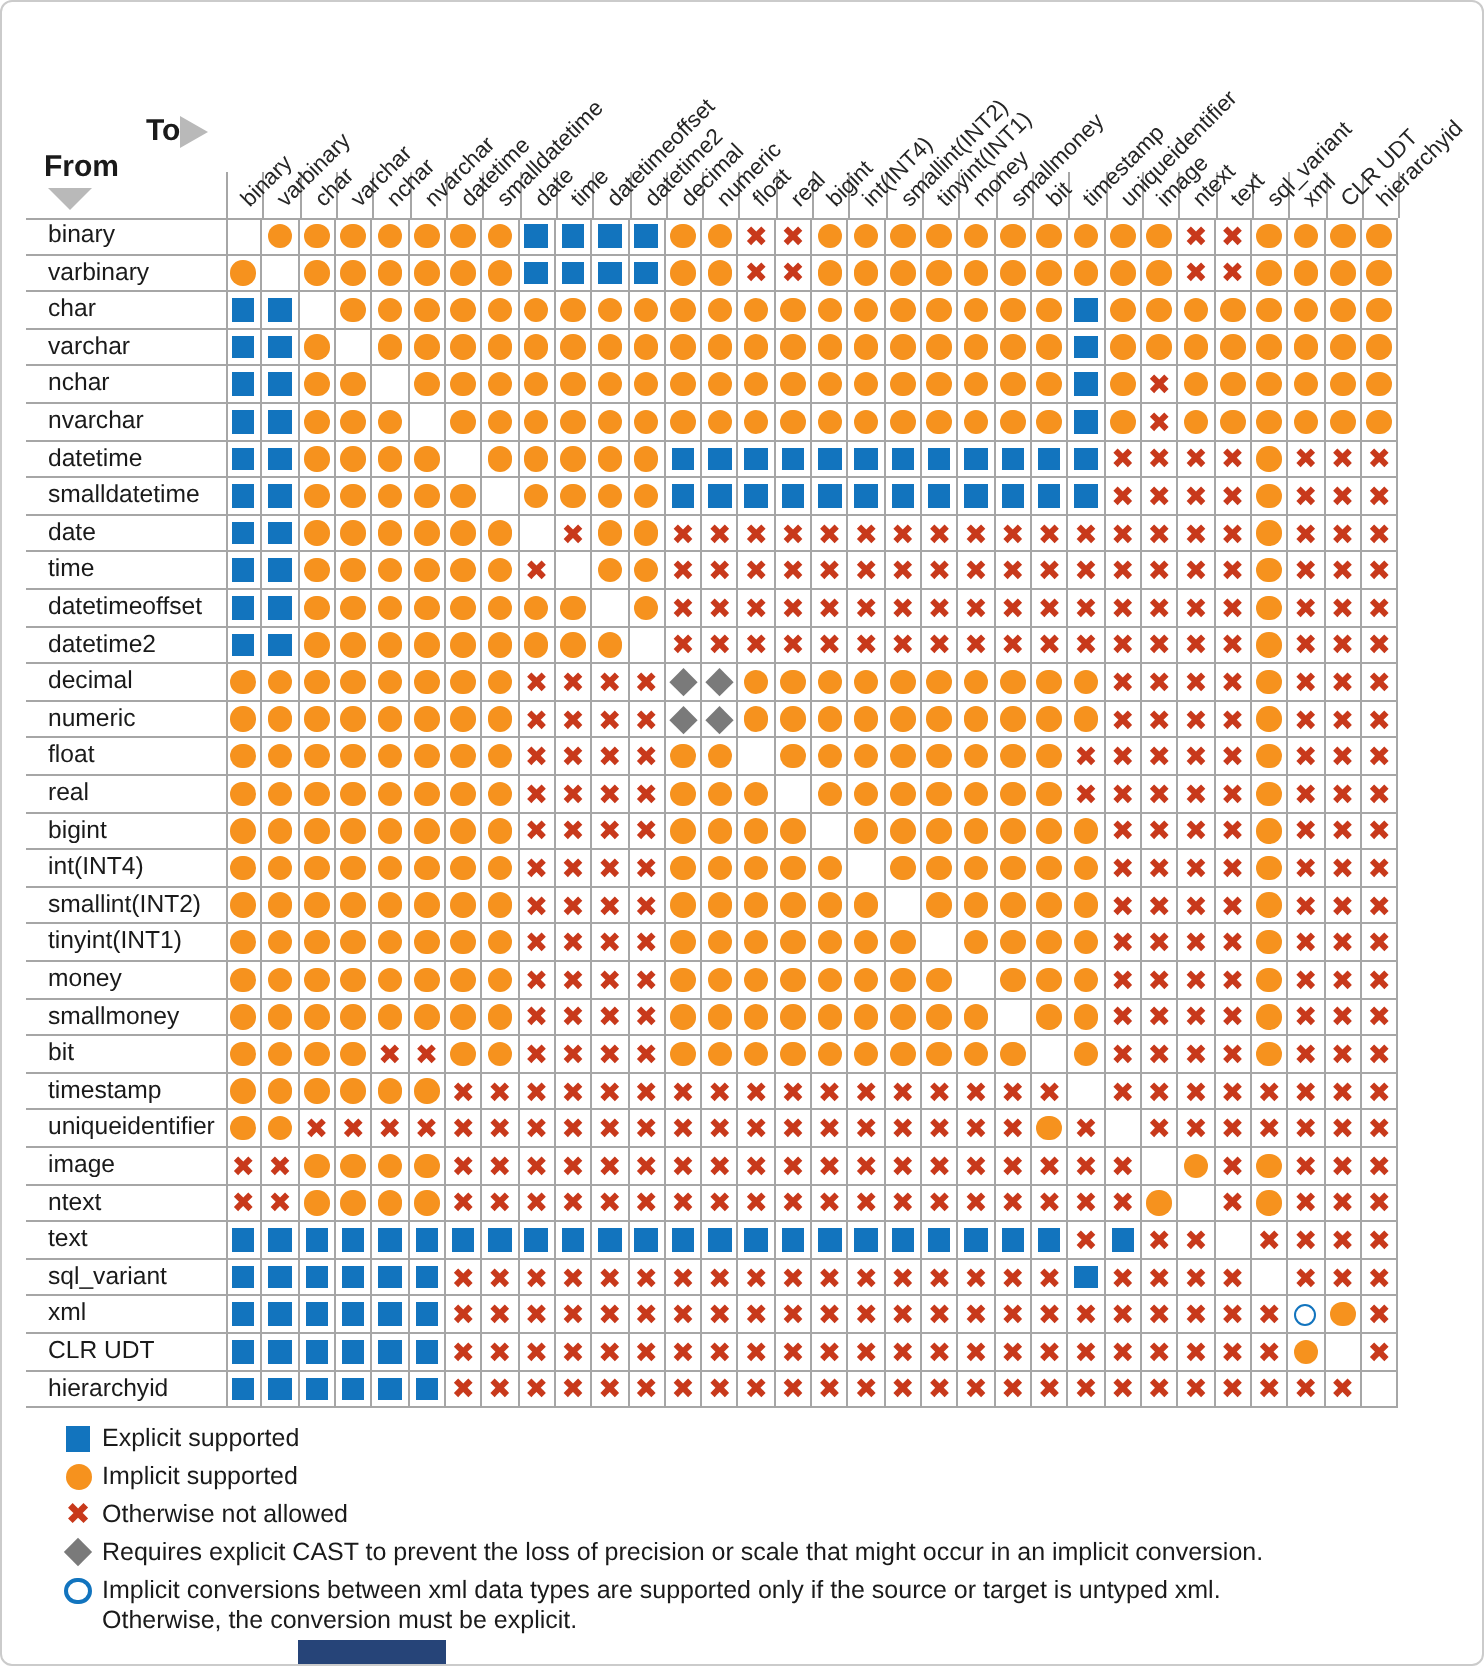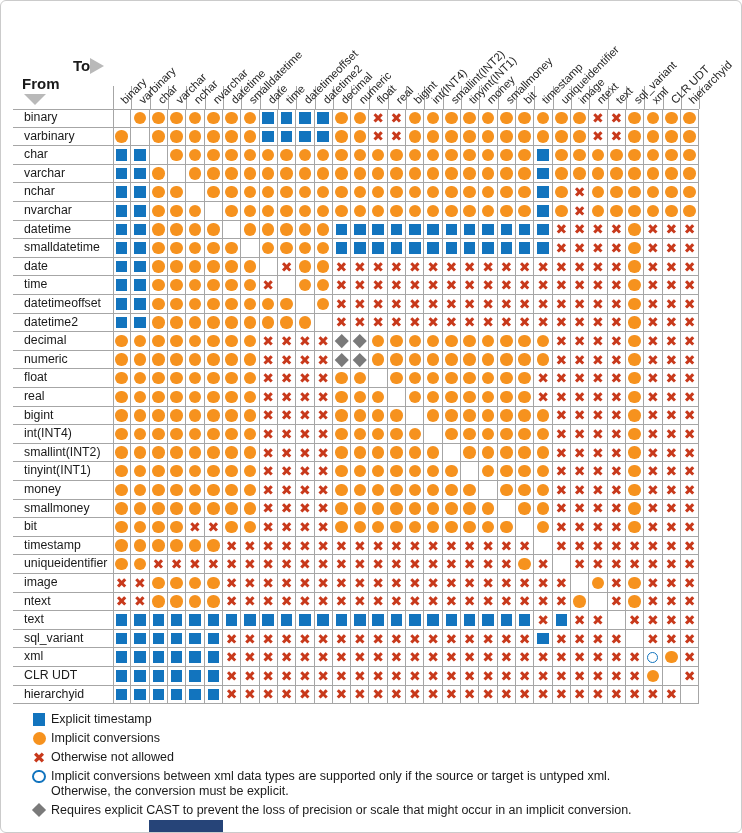--- a/index.html
+++ b/index.html
@@ -3162,45 +3162,45 @@
         <span class="sym-X">✖</span>
       </div>
       <div class="cell" style="left: 679.92px; top: 684.6px; width: 18.32px; height: 18.6px;"></div>
     </div>
 
   <div class="legend">
     <div class="lrow">
       <span class="lmark">
           <span class="lm-E"></span>
         </span>
-      <span class="ltext">Explicit timestamp</span>
+      <span class="ltext">Explicit supported</span>
     </div>
     <div class="lrow">
       <span class="lmark">
           <span class="lm-I"></span>
         </span>
-      <span class="ltext">Implicit conversions</span>
+      <span class="ltext">Implicit supported</span>
     </div>
     <div class="lrow">
       <span class="lmark">
           <span class="lm-X">✖</span>
         </span>
       <span class="ltext">Otherwise not allowed</span>
+    </div>
+    <div class="lrow">
+      <span class="lmark">
+          <span class="lm-D"></span>
+        </span>
+      <span class="ltext">Requires explicit CAST to prevent the loss of precision or scale that might occur in an implicit conversion.</span>
     </div>
     <div class="lrow">
       <span class="lmark">
           <span class="lm-O"></span>
         </span>
       <span class="ltext">
         <span>Implicit conversions between xml data types are supported only if the source or target is untyped xml.</span><br>
         <span>Otherwise, the conversion must be explicit.</span>
       </span>
     </div>
-    <div class="lrow">
-      <span class="lmark">
-          <span class="lm-D"></span>
-        </span>
-      <span class="ltext">Requires explicit CAST to prevent the loss of precision or scale that might occur in an implicit conversion.</span>
-    </div>
   </div>
 
   <div class="bottom-bar"></div>
 </div>
 
 </body></html>

